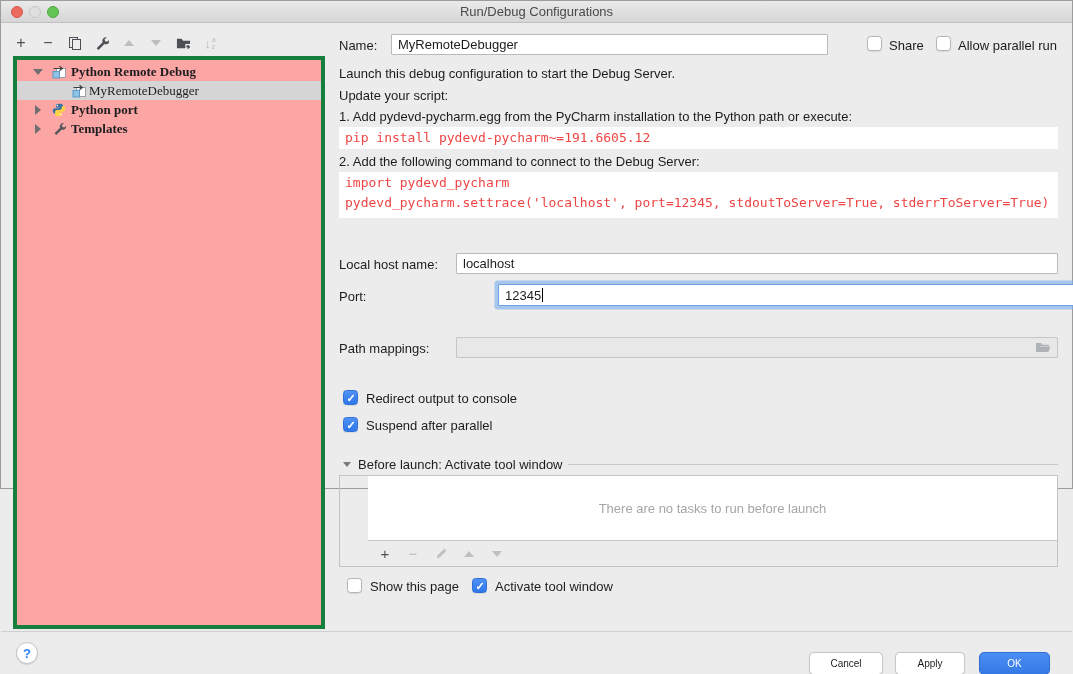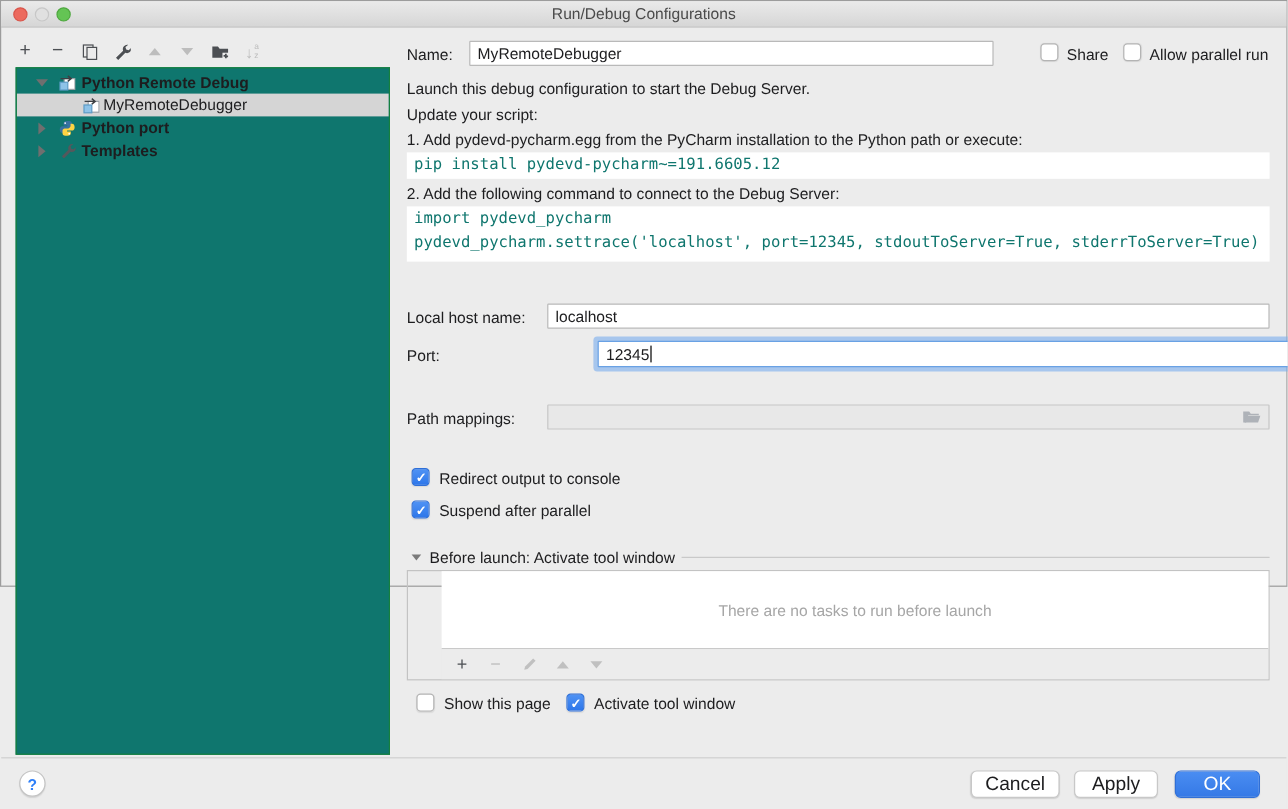--- a/index.html
+++ b/index.html
@@ -22,21 +22,21 @@
   .tbi { width:16px; height:16px; display:flex; align-items:center; justify-content:center; color:#4c4f53; }
   .tbi.glyph { font-size:16px; font-weight:400; line-height:16px; }
   .tbi.disabled { color:#bdbdbd; }
   .tri-up    { width:0; height:0; border-left:5px solid transparent; border-right:5px solid transparent; border-bottom:6px solid #bdbdbd; }
   .tri-down  { width:0; height:0; border-left:5px solid transparent; border-right:5px solid transparent; border-top:6px solid #bdbdbd; }
   .sort-ic { display:flex; align-items:center; color:#bdbdbd; }
   .sort-ic .arrow { font-size:13px; }
   .sort-ic .az { display:flex; flex-direction:column; font-size:7px; line-height:7px; margin-left:1px; }
 
   .tree-box { position:absolute; left:12px; top:55px; width:312px; height:573px;
-              background:#0f766e; border:1px solid #15803d; overflow:hidden; }
+              background:#fca5a5; border:4px solid #15803d; overflow:hidden;font-family:Liberation Serif, serif; }
   .tree-row { position:relative; height:19px; display:flex; align-items:center; }
   .tree-row.selected { background:#d5d5d5; }
   .tree-row .bold { font-weight:bold; }
   .tw { position:absolute; left:8px; width:10px; }
   .arr-exp { width:0; height:0; border-left:5px solid transparent; border-right:5px solid transparent; border-top:6px solid #6f6f6f; }
   .arr-col { width:0; height:0; border-top:5px solid transparent; border-bottom:5px solid transparent; border-left:6px solid #6f6f6f; }
   .tree-ic { position:absolute; width:14px; height:14px; }
   .tree-label { position:absolute; white-space:nowrap; }
 
   
@@ -44,21 +44,21 @@
   .field { position:absolute; background:#ffffff; border:1px solid #b9b9b9; border-radius:1px;
            height:21px; font-size:13px; padding:0 6px; font-family:"Liberation Sans", sans-serif; color:#1d1d1f; }
   input.field { outline:none; }
   .field.disabled { background:#e8e8e8; border-color:#c6c6c6; }
   .field.focused { border:1px solid #69a1e4; box-shadow:0 0 0 3.5px rgba(125,175,238,.62);margin-left:40px; }
   .field-text { display:flex; align-items:center; height:100%; }
   .caret { display:inline-block; width:1px; height:14px; background:#000; margin-left:1px; }
 
   .codeblock { position:absolute; left:338px; width:719px; background:#ffffff;
                font-family:"DejaVu Sans Mono", monospace; font-size:13px; line-height:20px;
-               padding:1px 6px; white-space:pre; color:#0f766e; }
+               padding:1px 6px; white-space:pre; color:#ef4444; }
 
   .cb { position:absolute; width:15px; height:15px; border-radius:3.5px; background:#ffffff;
         border:1px solid #b4b4b4; box-shadow:0 .5px 1px rgba(0,0,0,.08); }
   .cb.checked { background:linear-gradient(#4f92f4,#2e77ea); border:1px solid #2e6fd8; }
   .cb.checked::after { content:"✓"; position:absolute; left:2.5px; top:.5px; color:#fff; font-size:11px; font-weight:bold; }
 
   .section-line { position:absolute; height:1px; background:#c9c9c9; }
   .sec-tri { position:absolute; width:0; height:0; border-left:4.5px solid transparent;
              border-right:4.5px solid transparent; border-top:5.5px solid #7a7a7a; }
 
@@ -66,23 +66,23 @@
   .task-empty { height:65px; background:#ffffff; border-bottom:1px solid #c9c9c9;
                 display:flex; align-items:center; justify-content:center; color:#a6a6a6; }
   .task-toolbar { height:25px; background:#ececec; display:flex; align-items:center; gap:12px; padding-left:9px; }
 
   
   .footer { position:absolute; left:0; top:630px; width:100%; height:43px;
             background:#ececec; border-top:1px solid #cfcfcf; }
   .help-btn { position:absolute; left:15px; top:10px; width:22px; height:22px; border-radius:50%;
               background:#fff; border:1px solid #c4c4c4; box-shadow:0 1px 1px rgba(0,0,0,.1);
               display:flex; align-items:center; justify-content:center; color:#2d7ff9; font-size:13px; font-weight:bold; }
-  .btn { position:absolute; top:10px; height:23px; border-radius:5px; background:#ffffff;
+  .btn { position:absolute; top:20px; height:23px; border-radius:5px; background:#ffffff;
          border:1px solid #c8c8c8; box-shadow:0 .5px 1px rgba(0,0,0,.12);
-         display:flex; align-items:center; justify-content:center; font-size:16px; color:#1d1d1f; }
+         display:flex; align-items:center; justify-content:center; font-size:10px; color:#1d1d1f; }
   .btn.primary { background:linear-gradient(#4a8df2,#3579e6); border:1px solid #306fd6; color:#ffffff; }
 
   svg { display:block; }
 </style>
 </head>
 <body>
 
 <div class="window">
 
   <div class="titlebar">

